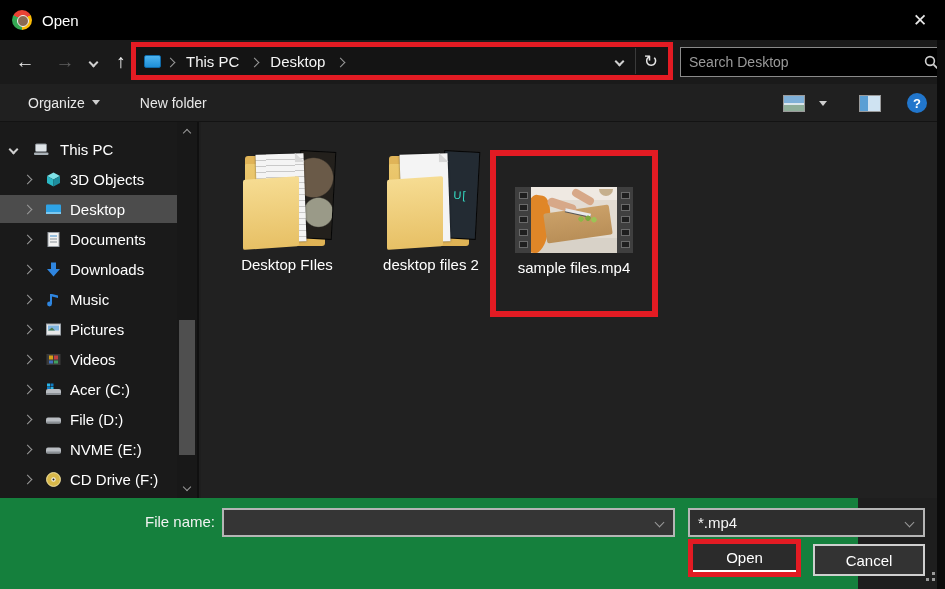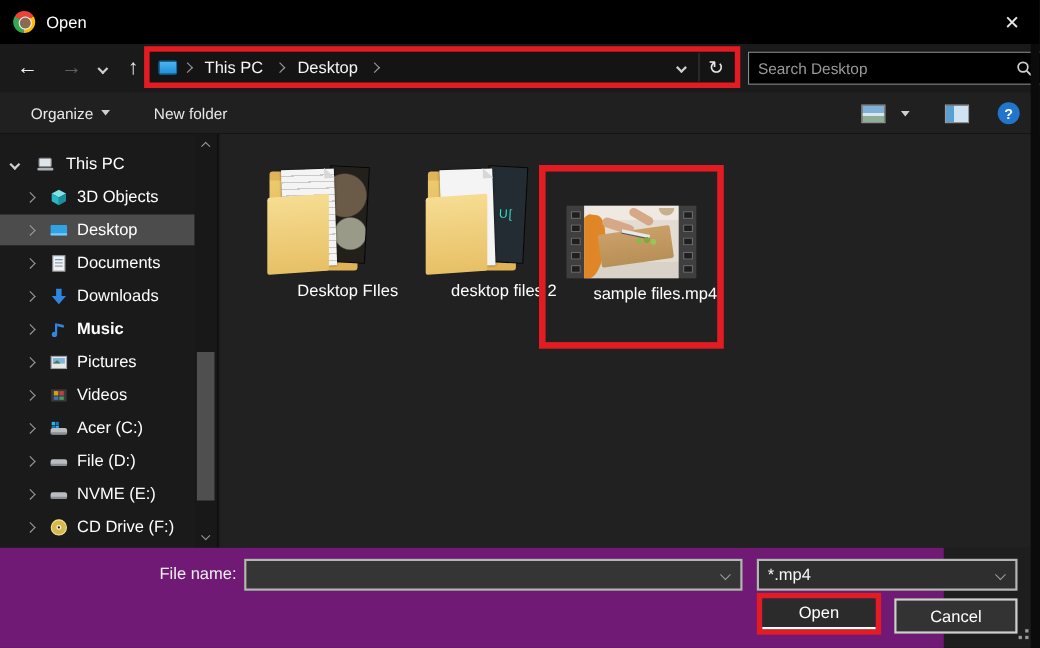--- a/index.html
+++ b/index.html
@@ -77,21 +77,21 @@
   .root .t-chev { left:10px; } .root .t-ico { left:33px; } .root .t-label { left:60px; }
   .child .t-chev { left:24px; } .child .t-ico { left:45px; } .child .t-label { left:70px; }
 
   .sb-scroll { position:absolute; left:177px; top:0; width:20px; height:376px; background:#181818; }
   .sb-arrow { position:absolute; left:0; width:20px; height:16px; display:flex; align-items:center; justify-content:center; }
   .sb-arrow .chev { width:6px; height:6px; }
   .sb-thumb { position:absolute; left:2px; top:198px; width:16px; height:135px; background:#4f4f4f; }
 
   .main { position:absolute; left:201px; top:0; width:736px; height:376px; background:#212121; }
   .tile { position:absolute; width:150px; text-align:center; color:#fff; font-size:15px; }
-  .tile-label { margin-top:6px;text-align:right; }
+  .tile-label { margin-top:6px; }
 
   
   .folder { position:relative; width:92px; height:104px; margin:0 auto; }
   .f-back { position:absolute; left:4px; bottom:4px; width:80px; height:84px; border-radius:3px;
     background:linear-gradient(180deg,#ecc96f,#dfb254); }
   .f-back::before { content:""; position:absolute; left:0; top:-6px; width:34px; height:8px;
     border-radius:3px 3px 0 0; background:#e0b458; }
   .f-doc-dark { position:absolute; right:0px; top:6px; width:34px; height:86px; background:#181818;
     transform:rotate(3deg); box-shadow:0 0 0 1px #060606; }
   .f-doc-white { position:absolute; left:16px; top:8px; width:48px; height:88px; background:#f4f4f4;
@@ -129,21 +129,21 @@
   .knife { position:absolute; left:34px; top:24px; width:26px; height:3px; background:#e8e8ea;
     transform:rotate(12deg); box-shadow:0 1px 0 #555; }
   .greens { position:absolute; left:46px; top:28px; width:20px; height:8px; background:
     radial-gradient(circle at 20% 50%, #8fb648 0 2.4px, transparent 3px),
     radial-gradient(circle at 55% 40%, #7da83c 0 2.4px, transparent 3px),
     radial-gradient(circle at 85% 60%, #9cc355 0 2.4px, transparent 3px); }
   .bowl { position:absolute; right:4px; top:2px; width:14px; height:7px; background:#c6b08e;
     border-radius:0 0 8px 8px; }
 
   
-  .footer { position:absolute; left:0; top:498px; width:858px; height:91px; background:#701a75; }
+  .footer { position:absolute; left:0; top:498px; width:858px; height:91px; background:#15803d; }
   .fn-label { position:absolute; left:95px; top:15px; width:120px; text-align:right;
     color:#f2f2f2; font-size:15px; }
   .fn-input { position:absolute; left:222px; top:10px; width:453px; height:29px;
     border:2px solid #b5b5b5; background:#353535; display:flex; align-items:center; }
   .fn-input input { flex:1; height:100%; background:transparent; border:none; outline:none;
     color:#f0f0f0; font-size:14px; padding:0 8px; font-family:"Liberation Sans",sans-serif; }
   .fn-input .chev { margin-right:10px; }
   .ft-select { position:absolute; left:688px; top:10px; width:237px; height:29px;
     border:2px solid #b5b5b5; background:#2e2e2e; display:flex; align-items:center;
     color:#f5f5f5; font-size:15px;gap:16px; }
@@ -267,21 +267,21 @@
         <span class="t-chev chev r dim"></span>
         <svg class="t-ico" viewBox="0 0 17 17">
           <rect x="3" y="1.5" width="11" height="14" fill="#f2f2f2" stroke="#9aa0a6" stroke-width="1"></rect>
           <line x1="5" y1="5" x2="12" y2="5" stroke="#5a9fd4" stroke-width="1.2"></line>
           <line x1="5" y1="8" x2="12" y2="8" stroke="#9aa0a6" stroke-width="1.2"></line>
           <line x1="5" y1="11" x2="12" y2="11" stroke="#9aa0a6" stroke-width="1.2"></line>
         </svg>
         <span class="t-label">Documents</span>
       </div>
 
-      <div class="tree-row child" style="top:163px;font-weight:bold;">
+      <div class="tree-row child" style="top:163px;">
         <span class="t-chev chev r dim"></span>
         <svg class="t-ico" viewBox="0 0 17 17">
           <rect x="5" y="3" width="2" height="10" fill="#2f86e0"></rect>
           <circle cx="4.5" cy="13" r="2.4" fill="#2f86e0"></circle>
           <path d="M7 3 L13 4.5 L13 7 L7 5.5 Z" fill="#2f86e0"></path>
         </svg>
         <span class="t-label">Music</span>
       </div>
 
       <div class="tree-row child" style="top:193px;">

